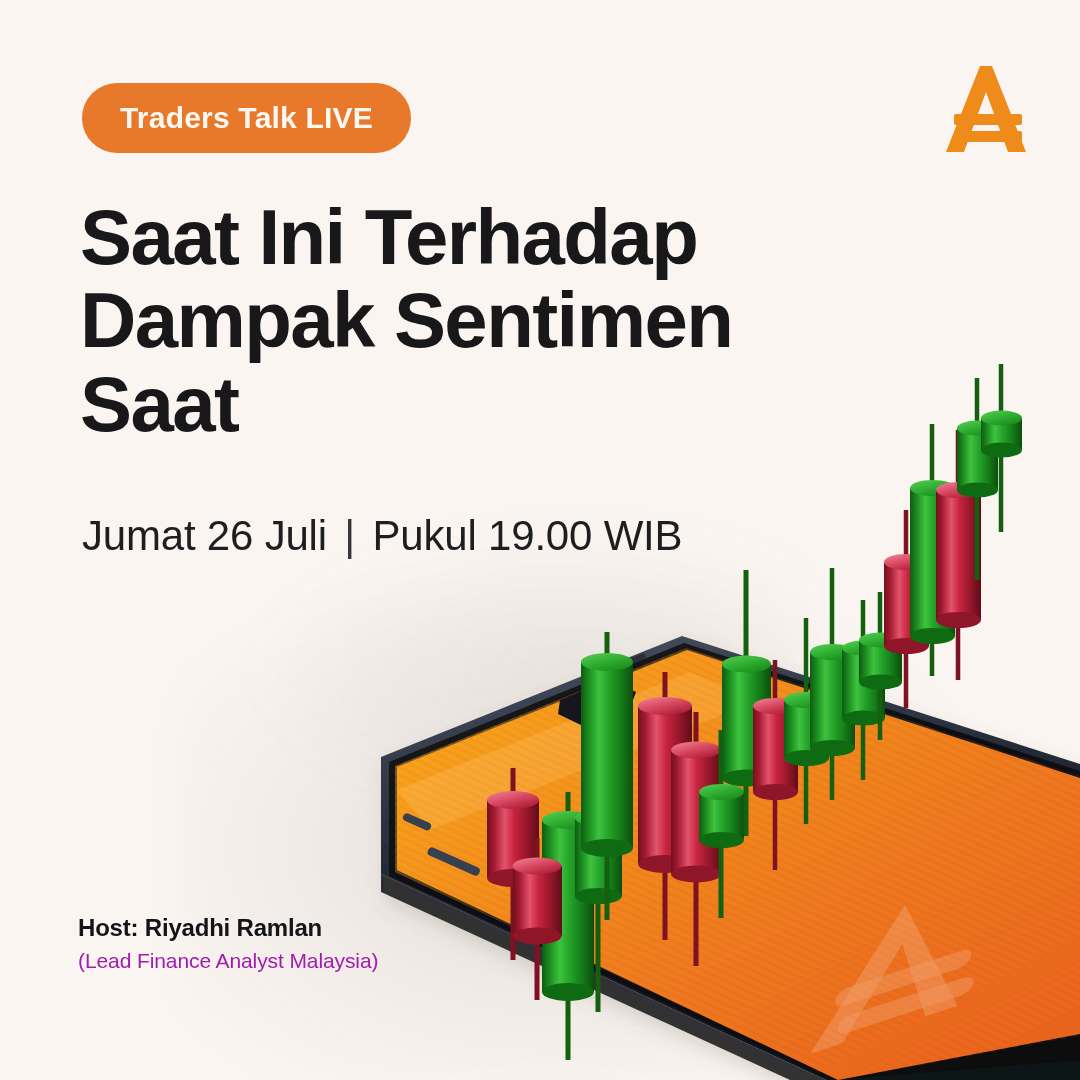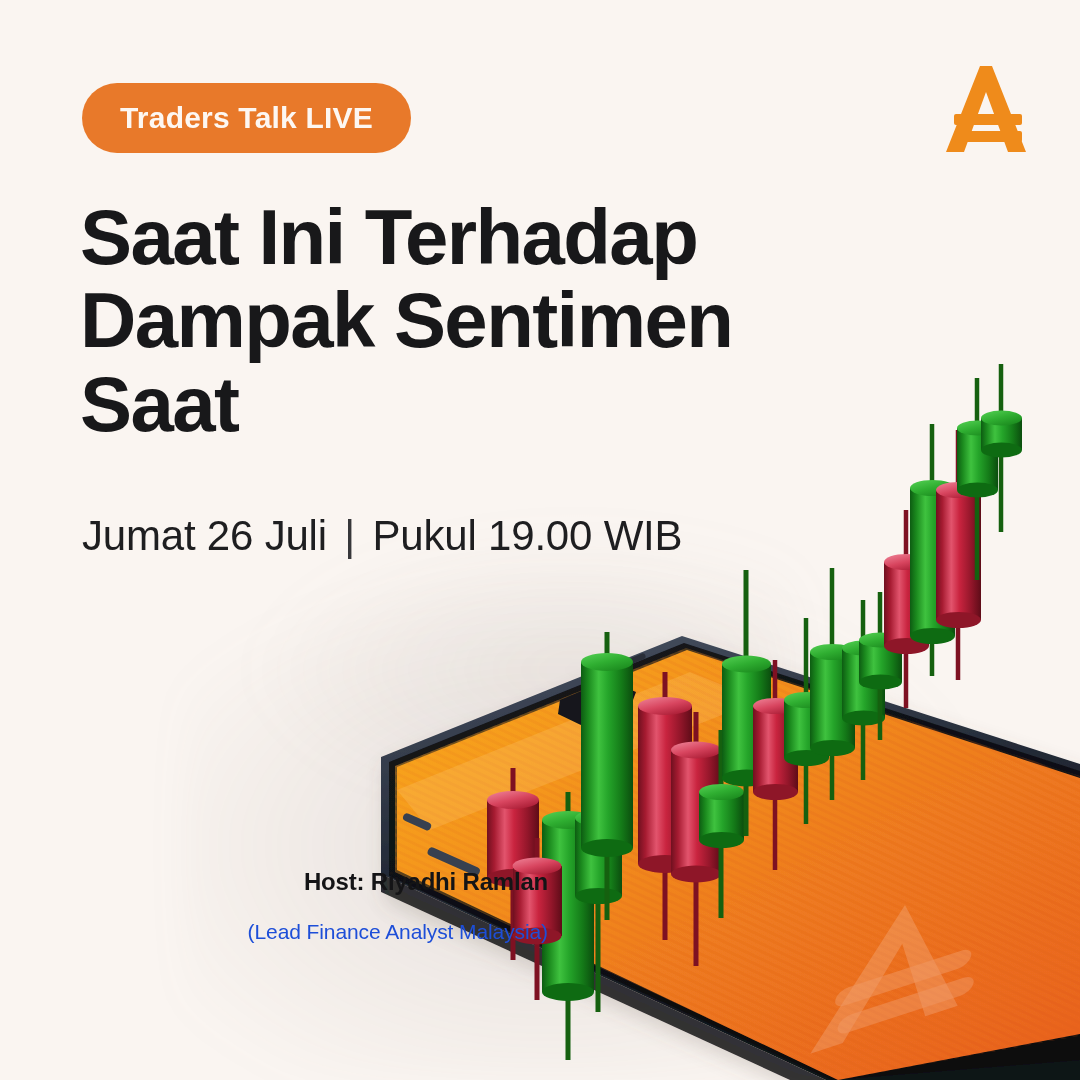--- a/index.html
+++ b/index.html
@@ -64,30 +64,30 @@
     position:absolute; left:82px; top:512px;
     color:#1e1e20;
     font-size:42px;
     font-weight:400;
     letter-spacing:-0.2px;
     white-space:nowrap;
   }
   .subtitle .sep { color:#37373a; padding:0 6px; }
 
   
-  .credits { position:absolute; left:78px; top:866px; width:470px; z-index:40;text-align:right; }
+  .credits { position:absolute; left:78px; top:912px; width:470px; z-index:40; }
   .cred-block { margin-bottom:28px; }
   .cred-name {
     color:#141416; font-size:24px; font-weight:bold;
     letter-spacing:-0.2px; white-space:nowrap; line-height:1.3;
   }
   .cred-role {
-    color:#1d4ed8; font-size:21px; font-weight:400;
+    color:#a21caf; font-size:21px; font-weight:400;
     letter-spacing:-0.1px; white-space:nowrap; line-height:1.45;
-    margin-top:20px;
+    margin-top:3px;
   }
 
   
   .stage { position:absolute; inset:0; pointer-events:none; }
   .stage svg { position:absolute; inset:0; }
 </style>
 </head>
 <body>
 
 <div id="poster">

